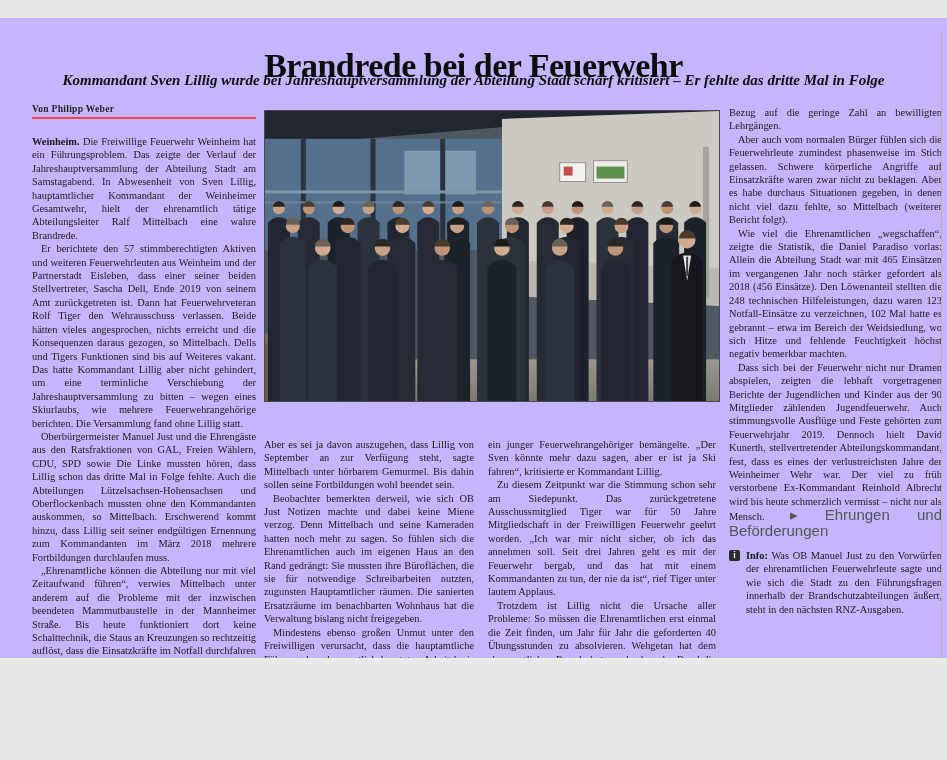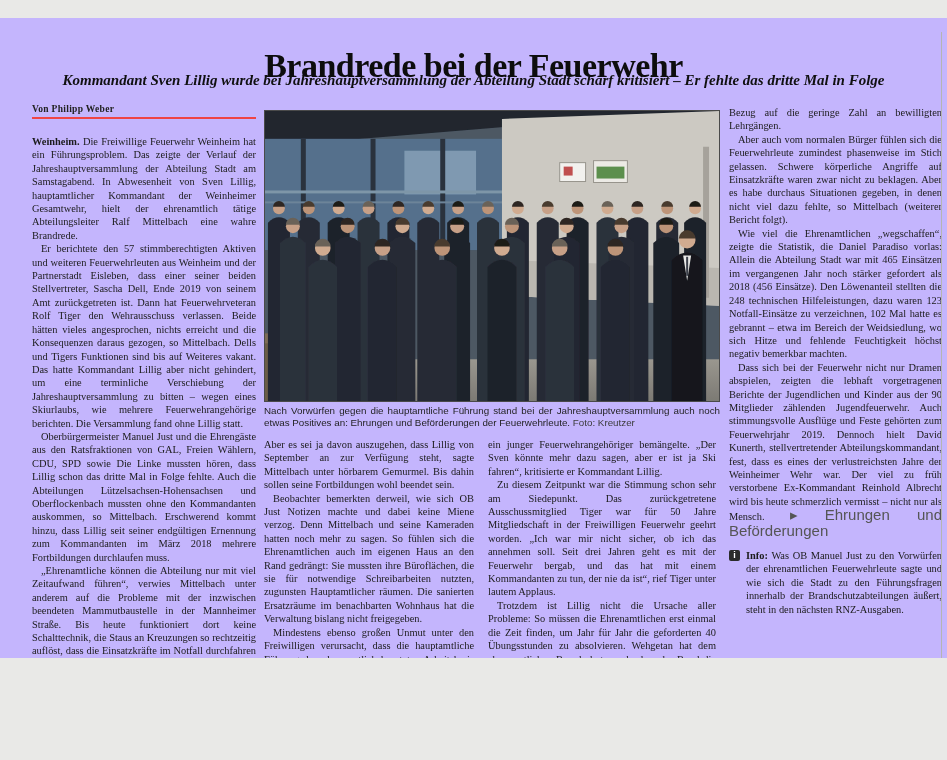--- a/index.html
+++ b/index.html
@@ -270,24 +270,20 @@
               <path d="M420,145.6 L428,145.6 L424,170.8 Z" fill="#e8e8e6"></path>
               <rect x="423" y="146.8" width="2" height="19.2" fill="#3a3f4a"></rect>
               <circle cx="424" cy="130" r="8.4" fill="#d0ab90"></circle>
               <path d="M415.6,128.5 A8.4,8.4 0 0 1 432.4,128.5 Z" fill="#4a3b2e"></path>
             </g>
           </g>
       </g>
     </svg>
   </div>
 
-  <div class="caption">
-    <span>Nach Vorwürfen gegen die hauptamtliche Führung stand bei der Jahreshauptversammlung auch noch etwas Positives an: Ehrungen und Beförderungen der Feuerwehrleute.</span>
-    <span class="credit">Foto: Kreutzer</span>
-  </div>
 
   <div class="col" id="col2">
     <p>Aber es sei ja davon auszugehen, dass Lillig von September an zur Verfügung steht, sagte Mittelbach unter hörbarem Gemurmel. Bis dahin sollen seine Fortbildungen wohl beendet sein.</p>
     <p class="ind">Beobachter bemerkten derweil, wie sich OB Just Notizen machte und dabei keine Miene verzog. Denn Mittelbach und seine Kameraden hatten noch mehr zu sagen. So fühlen sich die Ehrenamtlichen auch im eigenen Haus an den Rand gedrängt: Sie mussten ihre Büroflächen, die sie für notwendige Schreibarbeiten nutzten, zugunsten Hauptamtlicher räumen. Die sanierten Ersatzräume im benachbarten Wohnhaus hat die Verwaltung bislang nicht freigegeben.</p>
     <p class="ind">Mindestens ebenso großen Unmut unter den Freiwilligen verursacht, dass die hauptamtliche Führung den ehrenamtlich besetzten Arbeitskreis Fuhrpark nicht ausreichend einbeziehe und fragwürdige Entscheidungen bezüglich der Beschaffung von Fahrzeugen treffe, wie</p>
   </div>
 
   <div class="col" id="col3">
     <p>ein junger Feuerwehrangehöriger bemängelte. „Der Sven könnte mehr dazu sagen, aber er ist ja Ski fahren“, kritisierte er Kommandant Lillig.</p>
     <p class="ind">Zu diesem Zeitpunkt war die Stimmung schon sehr am Siedepunkt. Das zurückgetretene Ausschussmitglied Tiger war für 50 Jahre Mitgliedschaft in der Freiwilligen Feuerwehr geehrt worden. „Ich war mir nicht sicher, ob ich das annehmen soll. Seit drei Jahren geht es mit der Feuerwehr bergab, und das hat mit einem Kommandanten zu tun, der nie da ist“, rief Tiger unter lautem Applaus.</p>

